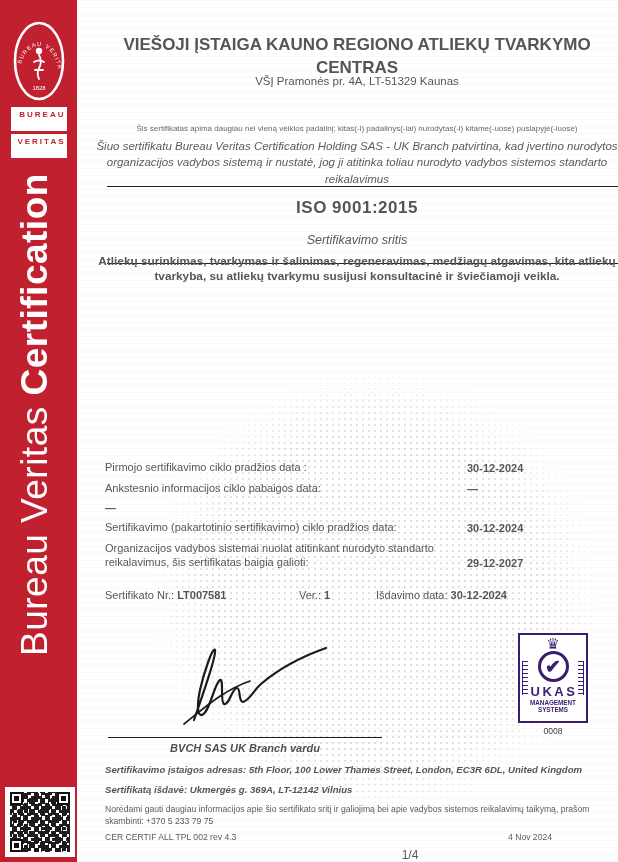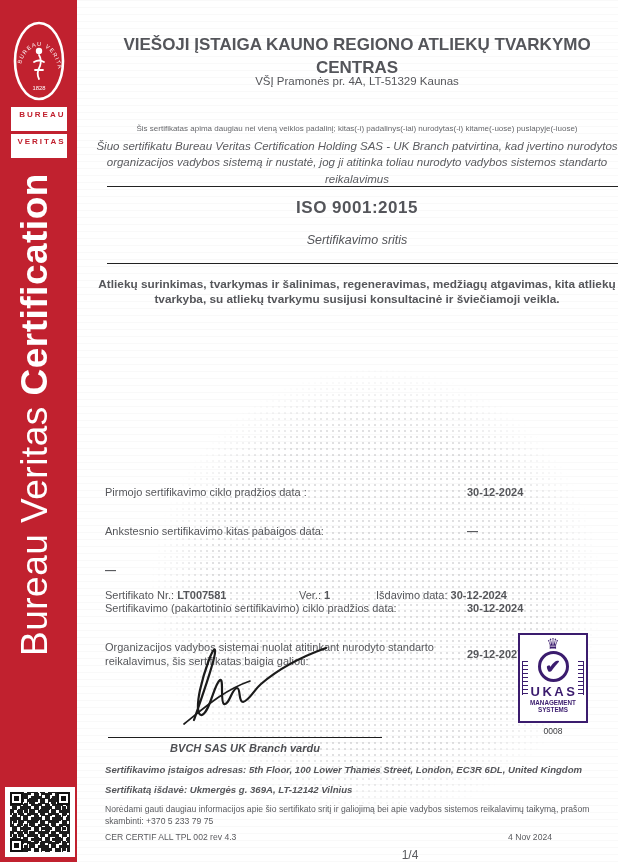--- a/index.html
+++ b/index.html
@@ -32,24 +32,24 @@
   .abs{position:absolute;}
   .ctr{left:18px;right:8px;text-align:center;}
   .company-name{top:34px;font-size:17px;font-weight:bold;line-height:1.35;color:#54555a;}
   .company-address{top:75px;font-size:11.5px;color:#55565a;}
   .multisite{top:124px;font-size:8px;color:#66676b;}
   .attestation{top:138px;font-size:11.5px;font-style:italic;line-height:1.42;color:#5a5b5f;text-align:center;}
   .rule{left:30px;right:8px;height:0;border-top:1.6px solid #222;}
   .rule1{top:186px}.rule2{top:263px}
   .iso-title{top:198px;font-size:17px;font-weight:bold;color:#54555a;letter-spacing:.5px;}
   .scope-title{top:233px;font-size:12.5px;font-style:italic;}
-  .scope-text{top:277px;font-size:11.8px;font-weight:bold;line-height:1.28;color:#55565a;}
+  .scope-text{top:254px;font-size:11.8px;font-weight:bold;line-height:1.28;color:#55565a;}
   
   .dates{top:460px;left:28px;right:20px;}
-  .drow{display:flex;align-items:center;margin-bottom:6.5px;margin-top:25px;}
+  .drow{display:flex;align-items:flex-end;margin-bottom:6.5px;}
   .drow .lbl{flex:0 0 362px;font-size:11px;line-height:1.3;}
   .drow .val{font-size:11px;font-weight:bold;white-space:nowrap;}
   
   .cert-row{top:589px;left:0;right:15px;height:16px;font-size:11px;}
   .cert-row .p1{position:absolute;left:28px;}
   .cert-row .p2{position:absolute;left:222px;}
   .cert-row .p3{position:absolute;left:299px;}
   .cert-row b{font-weight:bold;}
   
   .sig-svg{left:85px;top:636px;}
@@ -120,21 +120,21 @@
     <div class="abs ctr scope-title">Sertifikavimo sritis</div>
     <div class="abs rule rule2"></div>
     <div class="abs ctr scope-text">Atliekų surinkimas, tvarkymas ir šalinimas, regeneravimas, medžiagų atgavimas, kita atliekų tvarkyba, su atliekų tvarkymu susijusi konsultacinė ir šviečiamoji veikla.</div>
 
     <div class="abs dates">
       <div class="drow">
         <div class="lbl">Pirmojo sertifikavimo ciklo pradžios data :</div>
         <div class="val">30-12-2024</div>
       </div>
       <div class="drow">
-        <div class="lbl">Ankstesnio sertifikavimo kitas pabaigos data:</div>
+        <div class="lbl">Ankstesnio informacijos ciklo pabaigos data:</div>
         <div class="val">—</div>
       </div>
       <div class="drow">
         <div class="val">—</div>
       </div>
       <div class="drow">
         <div class="lbl">Sertifikavimo (pakartotinio sertifikavimo) ciklo pradžios data:</div>
         <div class="val">30-12-2024</div>
       </div>
       <div class="drow">

